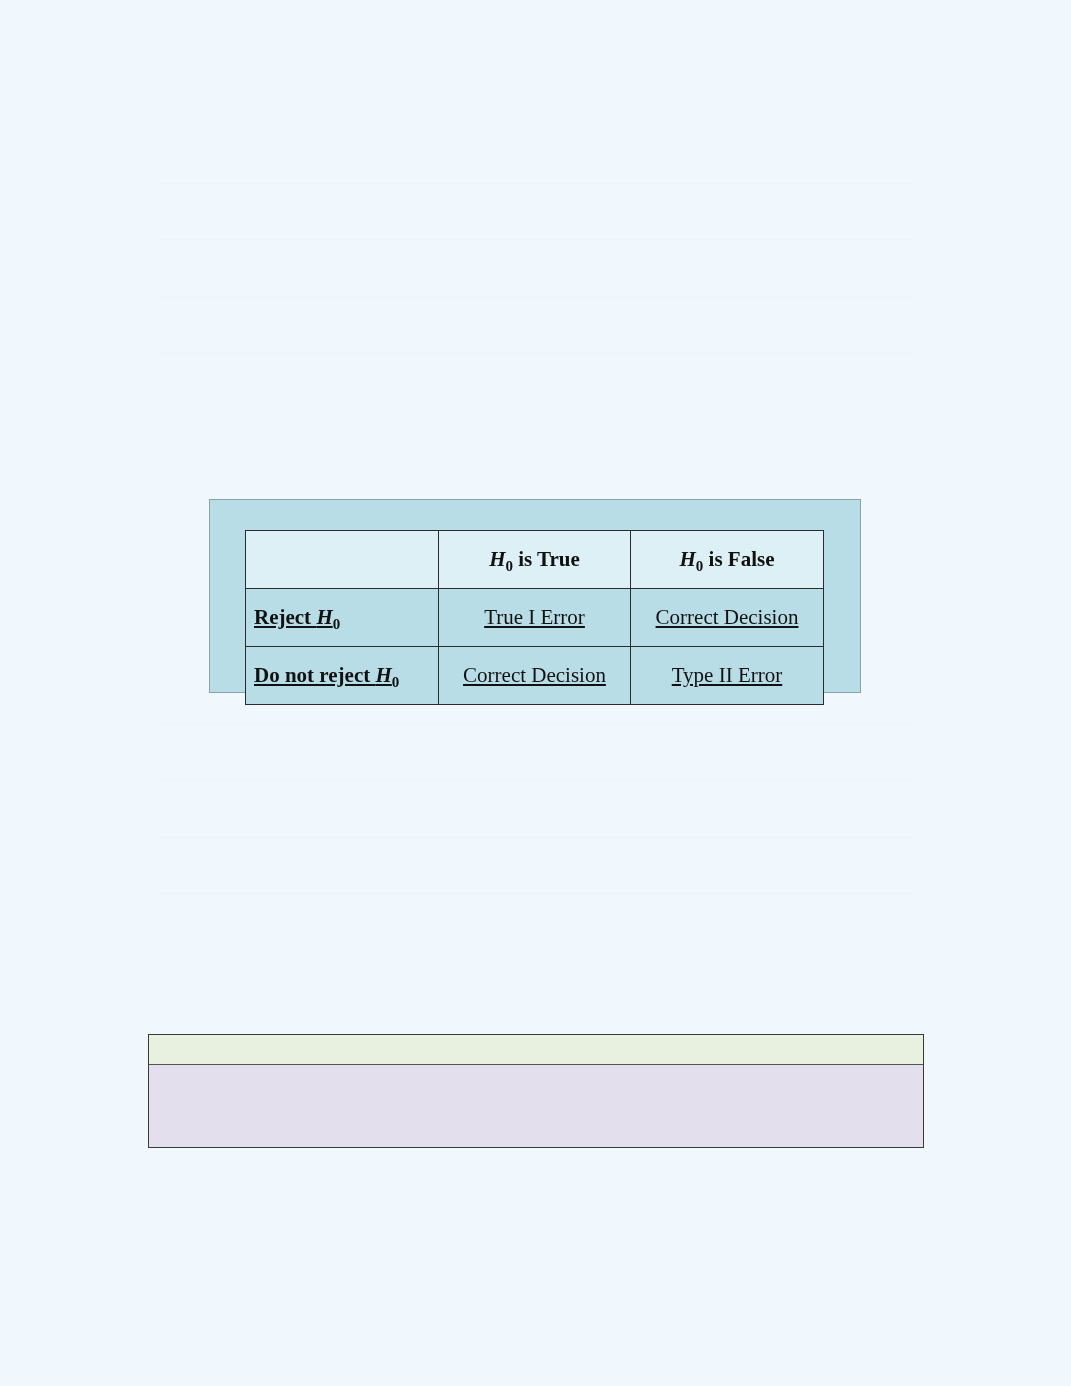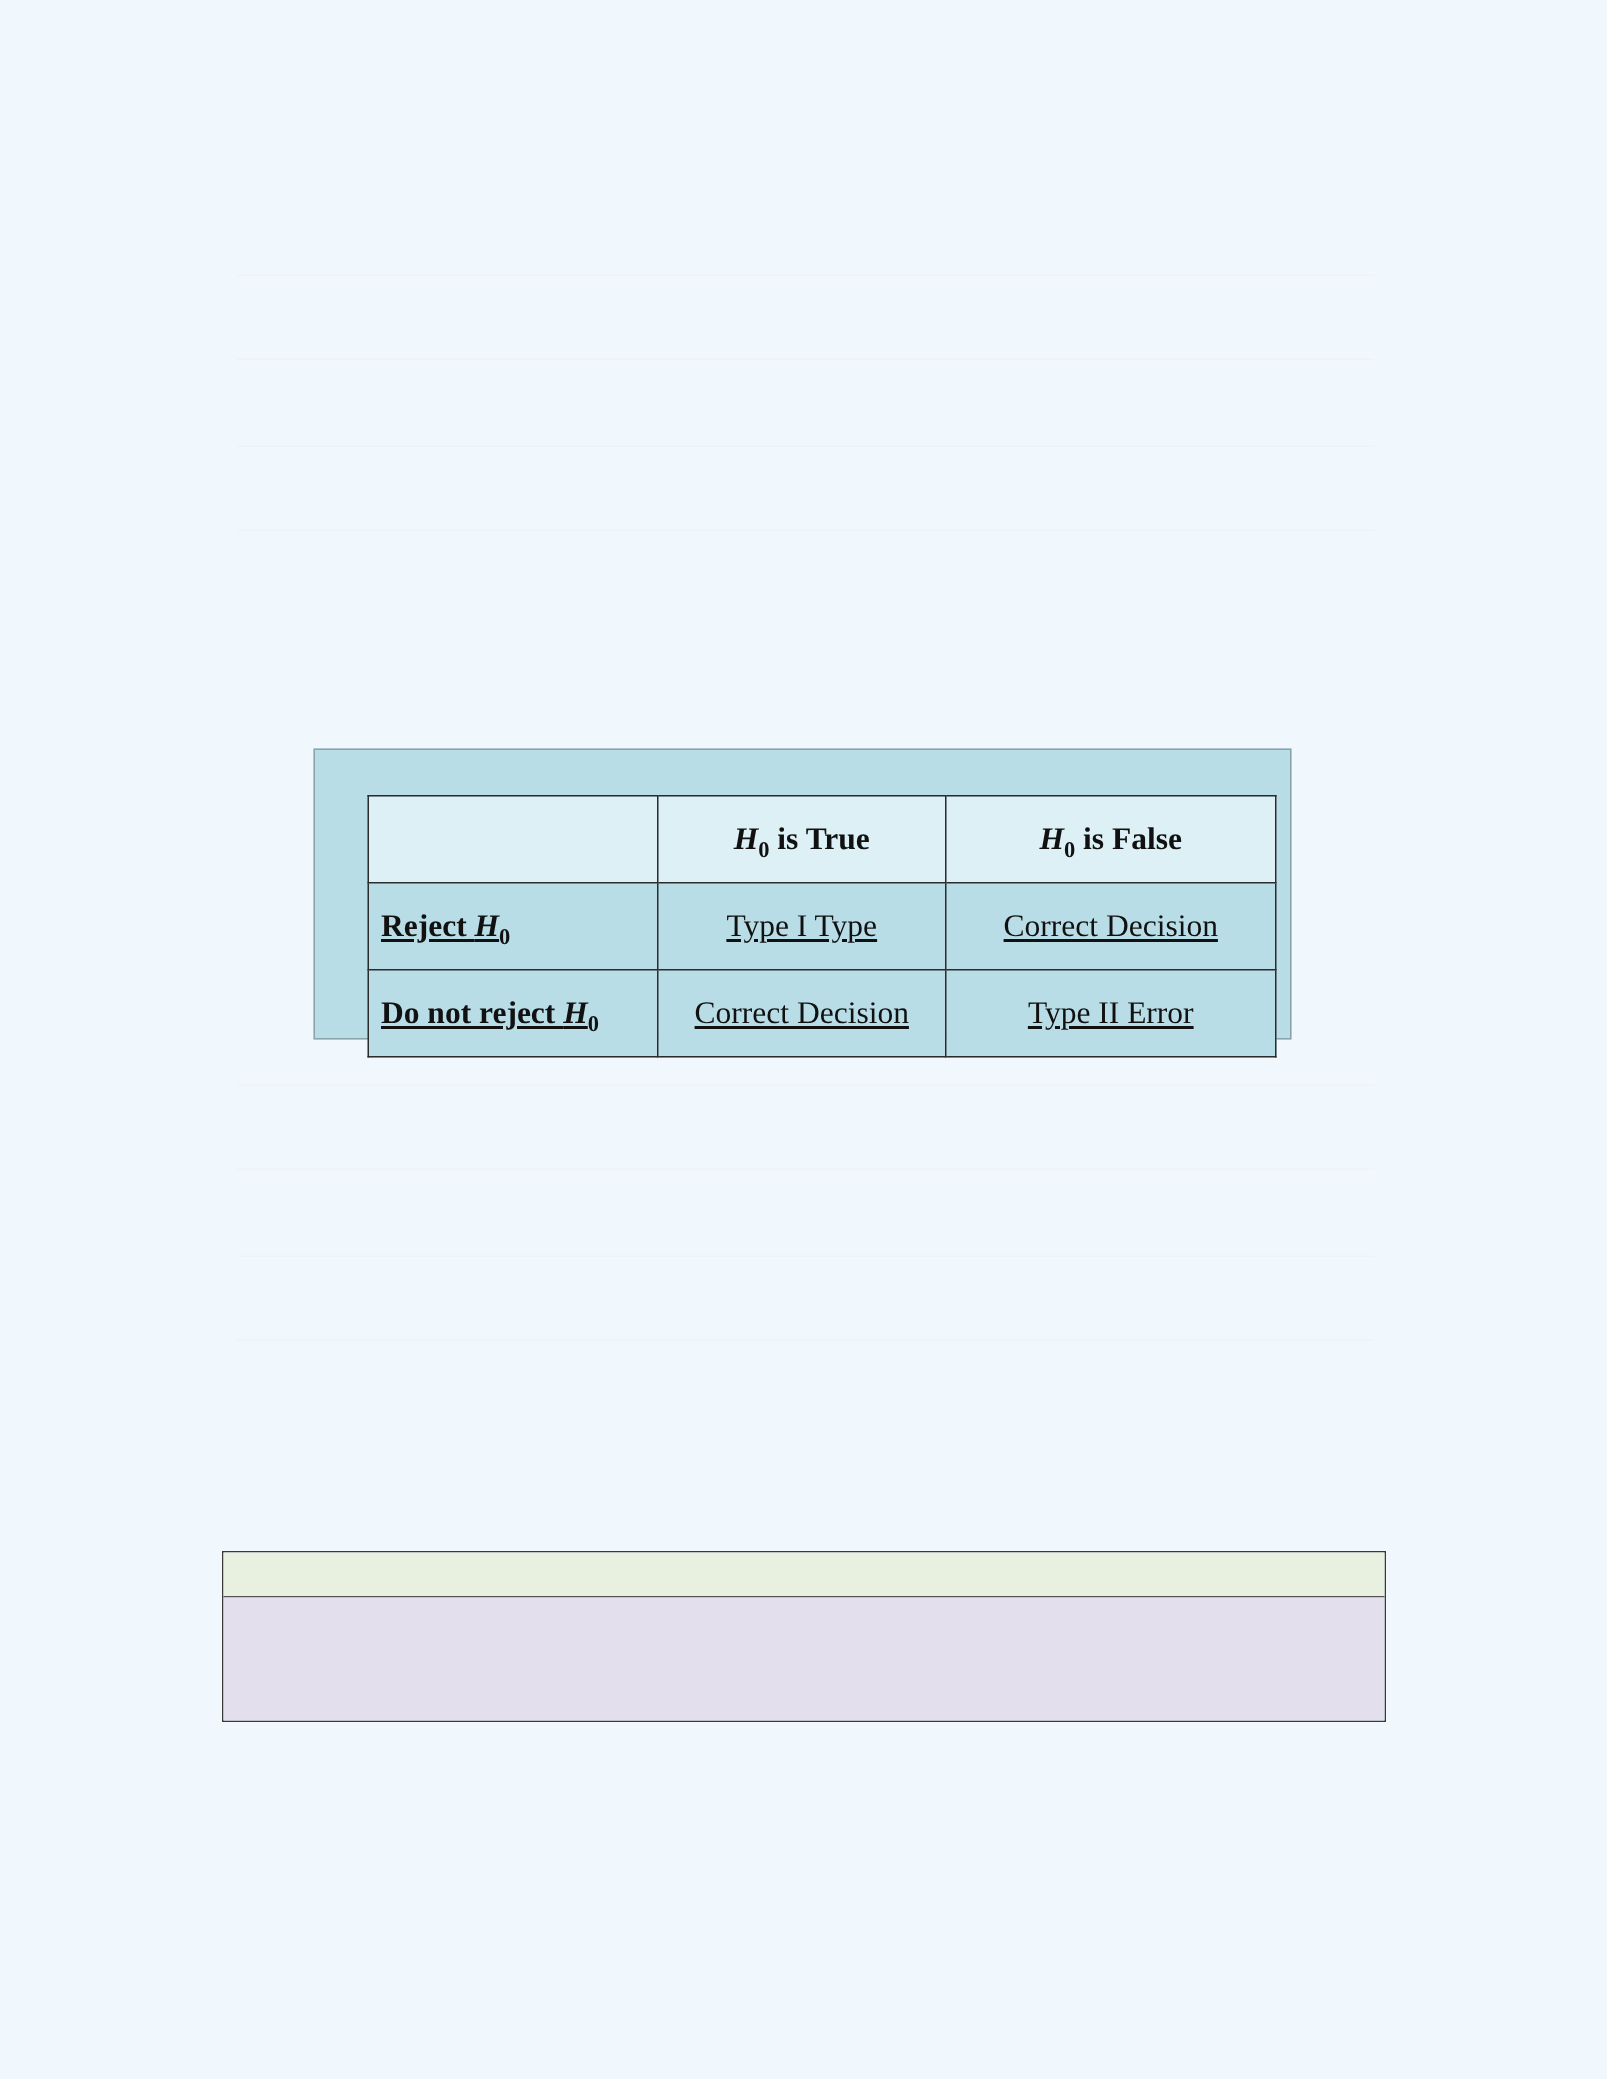--- a/index.html
+++ b/index.html
@@ -35,21 +35,21 @@
     }
     table.decision-table th {
       background: #dcf0f5;
       font-weight: bold;
       text-align: center;
     }
     table.decision-table td { background: #b8dde7; text-align: center; text-decoration: underline; }
     td.row-label { text-align: left !important; font-weight: bold; }
     .c0 { width: 193px; }
     .c1 { width: 192px; }
-    .c2 { width: 220px; }
+    .c2 { width: 193px; }
     .math-h { font-style: italic; font-weight: bold; }
     .sub { font-size: 15px; position: relative; top: 5px; font-style: normal; font-weight: bold; }
 
     .callout {
       position: absolute; left: 148px; top: 1034px;
       width: 776px; height: 114px;
       border: 1px solid #3a3a3a;
       box-sizing: border-box;
     }
     .callout-header {
@@ -83,21 +83,21 @@
         <span class="math-h">H</span><span class="sub">0</span><span> is True</span>
       </th>
       <th class="c2">
         <span class="math-h">H</span><span class="sub">0</span><span> is False</span>
       </th>
     </tr>
     <tr>
       <td class="row-label c0">
         <span>Reject </span><span class="math-h">H</span><span class="sub">0</span>
       </td>
-      <td class="c1">Type I Type</td>
+      <td class="c1">True I Error</td>
       <td class="c2">Correct  Decision</td>
     </tr>
     <tr>
       <td class="row-label c0">
         <span>Do not reject </span><span class="math-h">H</span><span class="sub">0</span>
       </td>
       <td class="c1">Correct Decision</td>
       <td class="c2">Type II Error</td>
     </tr>
   </tbody>

